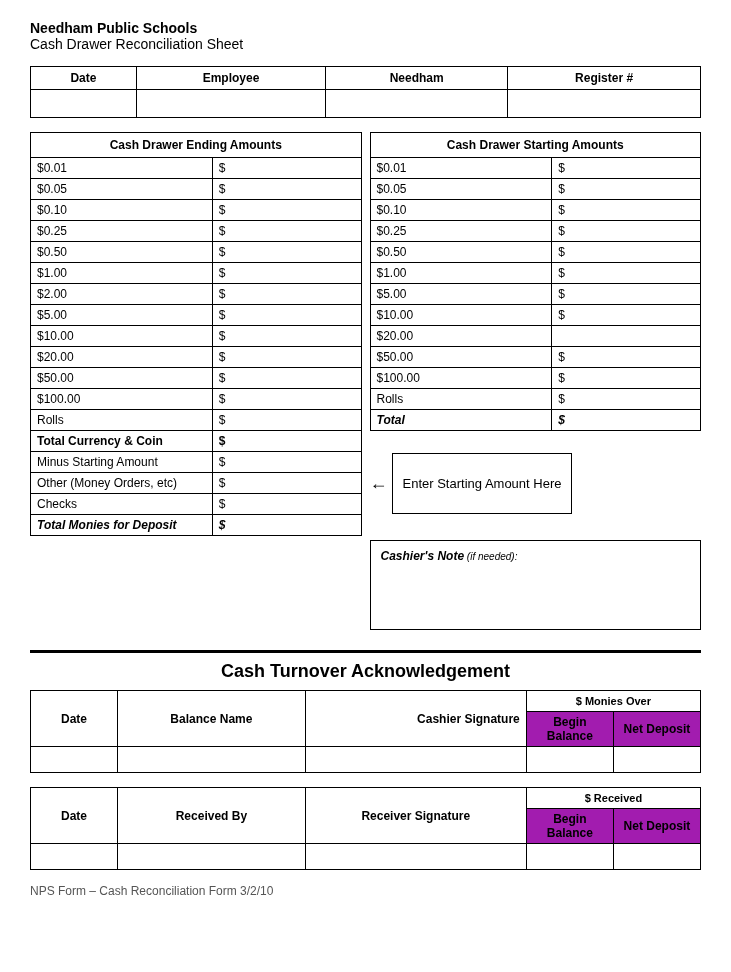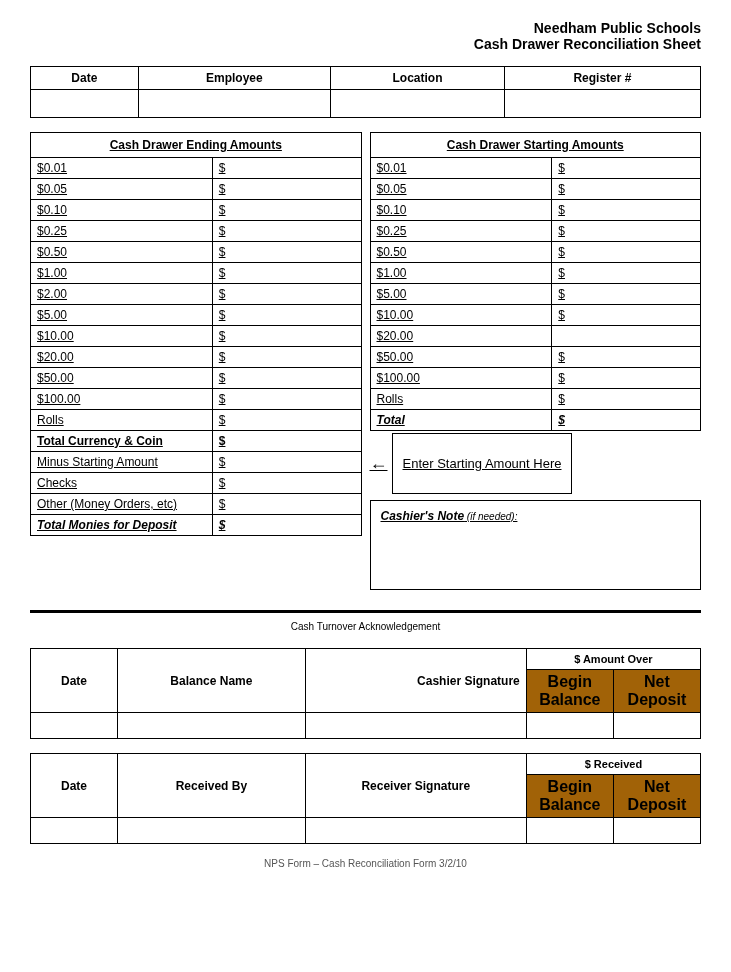--- a/index.html
+++ b/index.html
@@ -6,29 +6,29 @@
     body {
       background: #fff;
       font-family: Arial, sans-serif;
       font-size: 12px;
       color: #000;
       width: 731px;
       min-height: 972px;
       padding: 20px 30px;
     }
     .page-title {
-      text-align: right;
+      text-align: left;
       margin-bottom: 14px;
     }
     .page-title .title1 {
       font-weight: bold;
       font-size: 14px;
     }
     .page-title .title2 {
-      font-weight: bold;
+      font-weight: normal;
       font-size: 14px;
     }
 
     
     .header-table {
       width: 100%;
       border-collapse: collapse;
       margin-bottom: 14px;
     }
     .header-table th, .header-table td {
@@ -41,21 +41,20 @@
     .header-table td {
       height: 28px;
       font-weight: normal;
     }
 
     
     .main-section {
       display: flex;
       gap: 8px;
       margin-bottom: 20px;
-      text-decoration: underline;
     }
 
     
     .drawer-table {
       border-collapse: collapse;
       flex: 1;
     }
     .drawer-table th {
       border: 1px solid #000;
       padding: 5px 6px;
@@ -123,23 +122,23 @@
     
     .thick-divider {
       border: none;
       border-top: 3px solid #000;
       margin: 12px 0 8px 0;
     }
 
     
     .section-title {
       text-align: center;
-      font-weight: normal;
-      font-size: 10px;
-      margin-bottom: 16px;
+      font-weight: bold;
+      font-size: 18px;
+      margin-bottom: 8px;
     }
 
     
     .ack-table {
       width: 100%;
       border-collapse: collapse;
       margin-bottom: 14px;
     }
     .ack-table th {
       border: 1px solid #000;
@@ -149,53 +148,52 @@
       font-size: 12px;
       background: #fff;
     }
     .ack-table td {
       border: 1px solid #000;
       padding: 3px 6px;
       height: 26px;
     }
     .ack-table .sub-header {
       border: 1px solid #000;
-      padding: 3px 12px;
-      text-align: center;
-      font-size: 16px;
-      font-weight: bold;
-      background: #a16207;
+      padding: 3px 5px;
+      text-align: center;
+      font-size: 12px;
+      font-weight: bold;
+      background: #a21caf;
     }
     .ack-table .top-span {
       text-align: center;
       font-weight: bold;
       font-size: 11px;
     }
 
     .footer-note {
-      text-align: center;
-      font-size: 10px;
+      font-size: 12px;
       color: #555;
       margin-top: 10px;
     }
   </style>
 </head>
 <body>
 
 <div class="page-title">
   <div class="title1">Needham Public Schools</div>
   <div class="title2">Cash Drawer Reconciliation Sheet</div>
 </div>
 
 <table class="header-table">
   <thead>
     <tr>
       <th>Date</th>
       <th>Employee</th>
-      <th>Location</th>
+      <th>Needham</th>
       <th>Register #</th>
     </tr>
   </thead>
   <tbody>
     <tr>
       <td>&nbsp;</td>
       <td>&nbsp;</td>
       <td>&nbsp;</td>
       <td>&nbsp;</td>
     </tr>
@@ -267,36 +265,36 @@
           </tr>
           <tr class="bold-row">
             <td class="label-cell">Total Currency &amp; Coin</td>
             <td class="value-cell">$</td>
           </tr>
           <tr>
             <td class="label-cell">Minus Starting Amount</td>
             <td class="value-cell">$</td>
           </tr>
           <tr>
+            <td class="label-cell">Other (Money Orders, etc)</td>
+            <td class="value-cell">$</td>
+          </tr>
+          <tr>
             <td class="label-cell">Checks</td>
-            <td class="value-cell">$</td>
-          </tr>
-          <tr>
-            <td class="label-cell">Other (Money Orders, etc)</td>
             <td class="value-cell">$</td>
           </tr>
           <tr class="italic-bold">
             <td class="label-cell">Total Monies for Deposit</td>
             <td class="value-cell">$</td>
           </tr>
         </tbody>
     </table>
   </div>
 
-  <div style="flex:1; display:flex; flex-direction:column;">
+  <div style="flex:1; display:flex; flex-direction:column;gap:20px;">
     <table class="drawer-table" style="width:100%;">
       <thead>
         <tr>
           <th colspan="2">Cash Drawer Starting Amounts</th>
         </tr>
       </thead>
       <tbody id="starting-tbody">
 
       <tr>
             <td class="label-cell" style="">$0.01</td>
@@ -370,21 +368,21 @@
 <hr class="thick-divider">
 
 <div class="section-title">Cash Turnover Acknowledgement</div>
 
 <table class="ack-table">
   <thead>
     <tr>
       <th rowspan="2" style="width:13%;">Date</th>
       <th rowspan="2" style="width:28%;">Balance Name</th>
       <th rowspan="2" style="width:33%;text-align:right;">Cashier Signature</th>
-      <th colspan="2" class="top-span">$ Amount Over</th>
+      <th colspan="2" class="top-span">$ Monies Over</th>
     </tr>
     <tr>
       <th class="sub-header" style="width:13%;">Begin Balance</th>
       <th class="sub-header" style="width:13%;">Net Deposit</th>
     </tr>
   </thead>
   <tbody>
     <tr>
       <td>&nbsp;</td>
       <td>&nbsp;</td>

